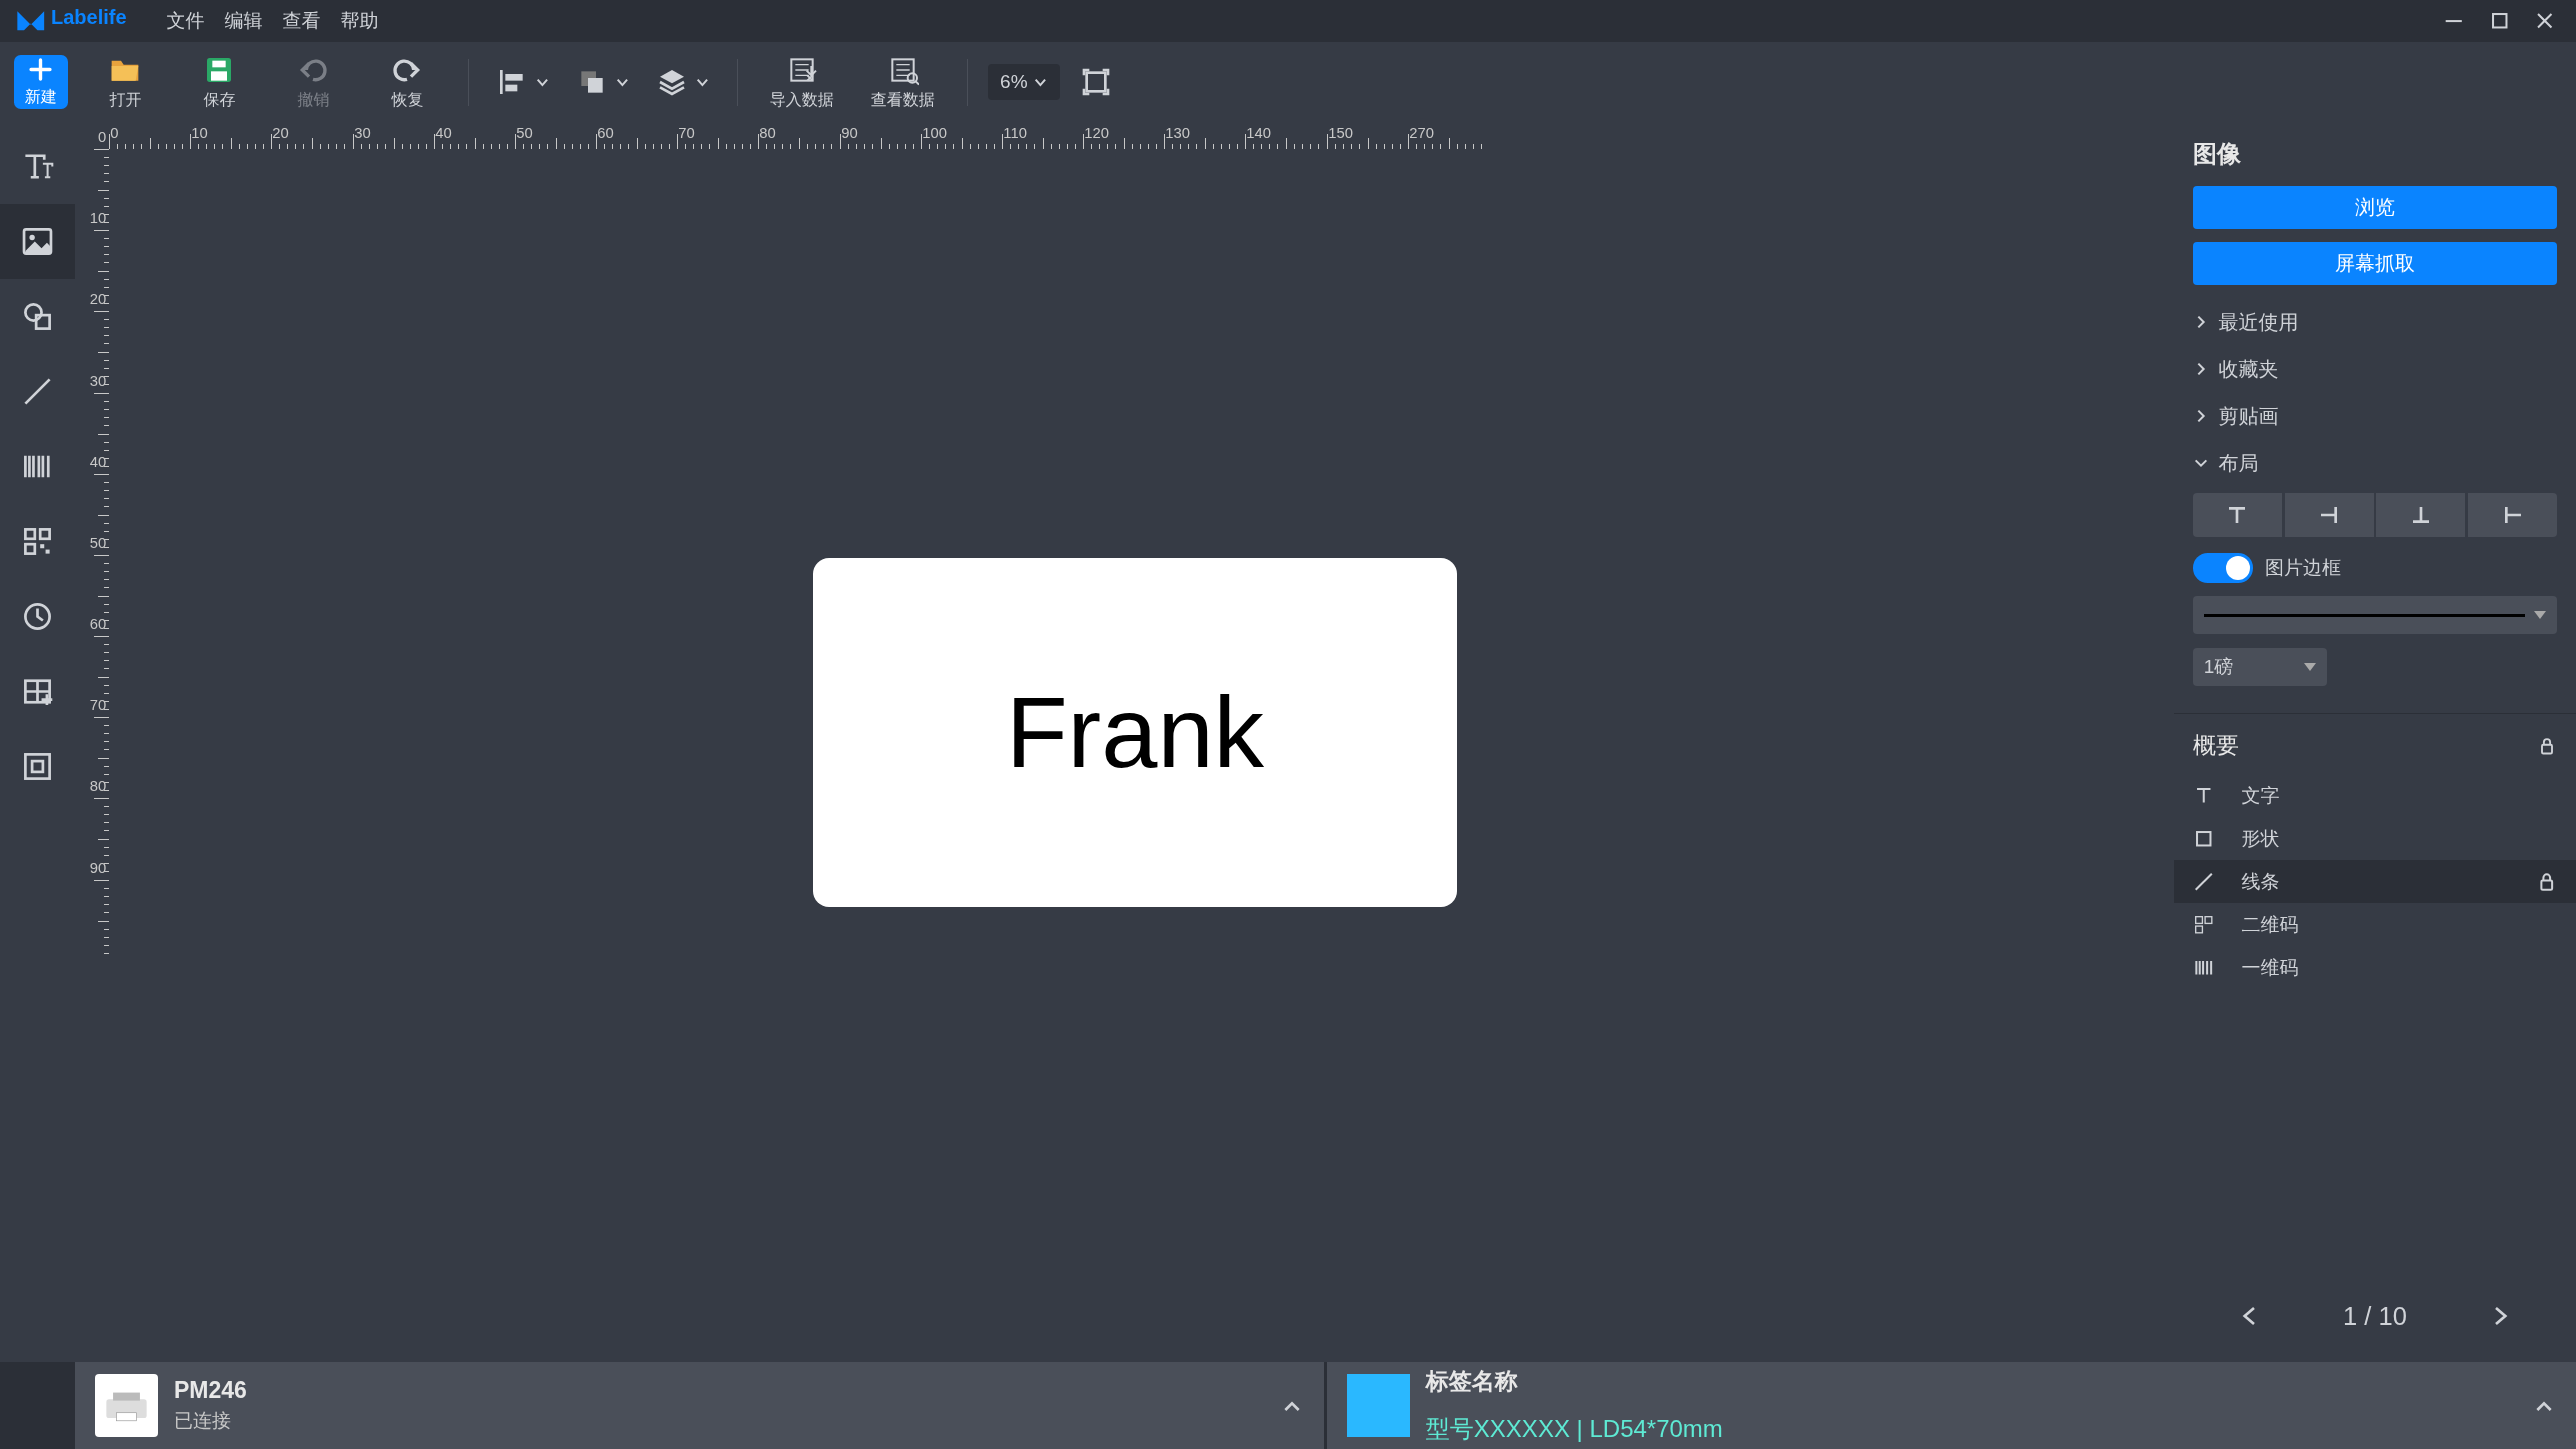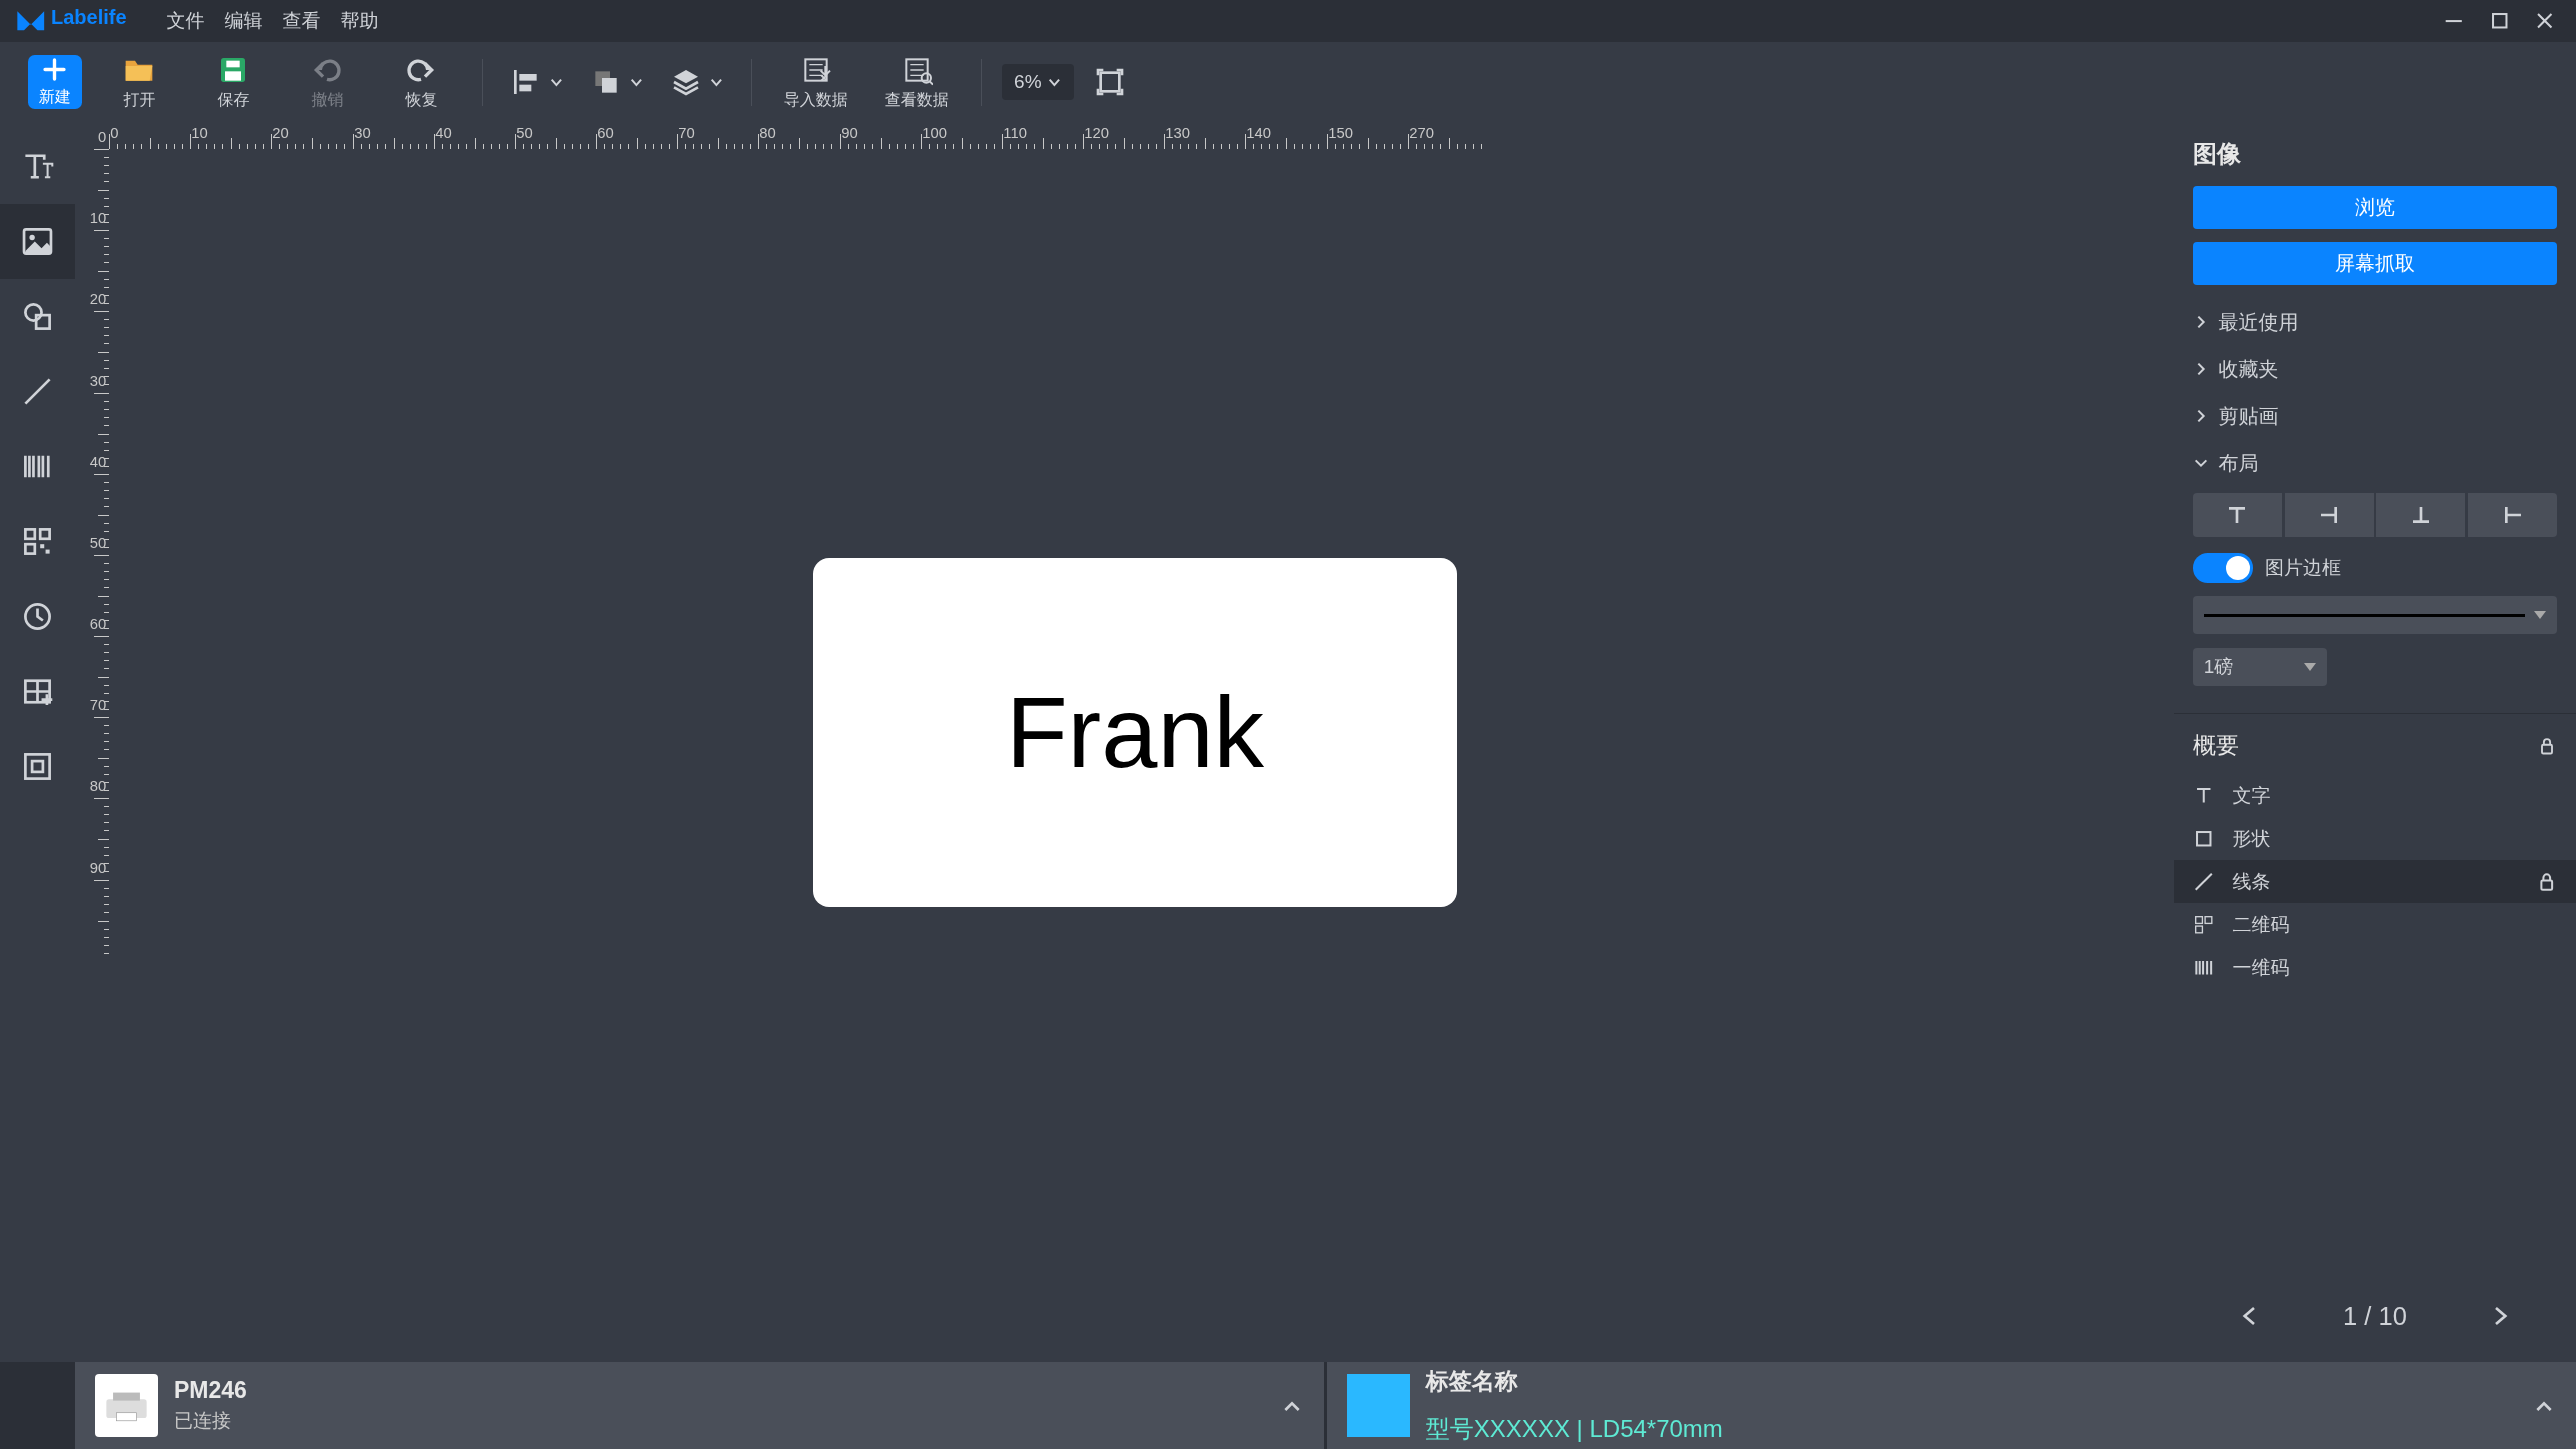--- a/index.html
+++ b/index.html
@@ -4,21 +4,21 @@
 <style>
 *{margin:0;padding:0;box-sizing:border-box;font-family:"Microsoft YaHei",Arial,sans-serif;user-select:none}
 html,body{width:2576px;height:1449px;background:#2b2f37;color:#d0d3d8;overflow:hidden}
 .titlebar{height:42px;background:#2b2f37;display:flex;align-items:center;padding:0 6.7px}
 .logo{display:flex;align-items:flex-start;gap:5.4px;color:#0a84ff;font-weight:bold;font-size:20px;margin-left:9.4px}
 .logo svg{width:29.5px;height:29.5px}
 .menus{display:flex;gap:20px;margin-left:40px;font-size:19px}
 .menus span{cursor:pointer}
 .winbtns{margin-left:auto;display:flex;gap:24px;align-items:center;margin-right:13.4px}
 .winbtns svg{width:21.5px;height:21.5px;cursor:pointer}
-.toolbar{height:80px;background:#363b45;display:flex;align-items:center;padding:0 17px;gap:0}
+.toolbar{height:80px;background:#363b45;display:flex;align-items:center;padding:0 3px;gap:0}
 .tbtn{display:flex;flex-direction:column;align-items:center;justify-content:center;width:94px;height:100%;cursor:pointer;gap:4px}
 .tbtn.new{background:#0a84ff;border-radius:6.7px;width:54px;height:54px;margin:0 10.7px 0 10.7px;align-self:center}
 .tbtn.new svg{width:27px;height:27px}
 .tbtn-label{font-size:16px}
 .tbtn svg{width:32px;height:32px}
 .tbtn.disabled{opacity:.45}
 .tsep{width:1.3px;height:47px;background:#4a4f59;margin:0 13.4px}
 .tdrop{display:flex;align-items:center;cursor:pointer;padding:0 13.4px;height:100%;gap:6.7px}
 .tdrop svg{width:32px;height:32px}
 .chev{width:14.8px!important;height:14.8px!important}
@@ -56,21 +56,21 @@
 .switch .knob{position:absolute;right:2.7px;top:2.7px;width:24px;height:24px;background:#fff;border-radius:50%}
 .switchlab{font-size:19px}
 .linesel{height:38px;background:#4a4f59;border-radius:4px;display:flex;align-items:center;padding:0 10.7px;margin-bottom:13.4px;cursor:pointer}
 .linesel .bar{flex:1;height:2.7px;background:#000}
 .linesel .dd{width:0;height:0;border-left:6.7px solid transparent;border-right:6.7px solid transparent;border-top:8px solid #aaa;margin-left:9.4px}
 .sizesel{width:134px;height:38px;background:#4a4f59;border-radius:4px;display:flex;align-items:center;padding:0 10.7px;cursor:pointer;font-size:19px}
 .sizesel .dd{margin-left:auto;width:0;height:0;border-left:6.7px solid transparent;border-right:6.7px solid transparent;border-top:8px solid #aaa}
 .divider{height:1.3px;background:#2b2f37;margin:27px -19px 16px -19px}
 .sumhead{display:flex;align-items:center;justify-content:space-between;margin-bottom:13.4px}
 .sumhead h3{font-size:23px;font-weight:normal;color:#e8e8e8}
-.sumitem{display:flex;align-items:center;gap:18px;height:43px;font-size:19px;cursor:pointer;position:relative}
+.sumitem{display:flex;align-items:center;gap:27px;height:43px;font-size:19px;cursor:pointer;position:relative}
 .sumitem svg{width:21.5px;height:21.5px}
 .sumitem.hl{background:#2b2f37;margin:0 -19px;padding:0 19px}
 .pager{margin-top:auto;display:flex;align-items:center;justify-content:center;gap:81px;font-size:25.5px;height:60px}
 .pager svg{width:24px;height:24px;cursor:pointer}
 .bottombar{position:absolute;bottom:0;left:0;right:0;height:87px;display:flex}
 .botleft{width:75px;background:#2b2f37}
 .printerbox{flex:1;background:#4a4f59;display:flex;align-items:center;padding:0 20px;gap:16px;cursor:pointer}
 .printerimg{width:63px;height:63px;background:#fff;border-radius:4px;display:flex;align-items:center;justify-content:center}
 .printerimg svg{width:47px;height:34px}
 .printerinfo .name{font-size:23px;font-weight:bold;color:#e8e8e8}

